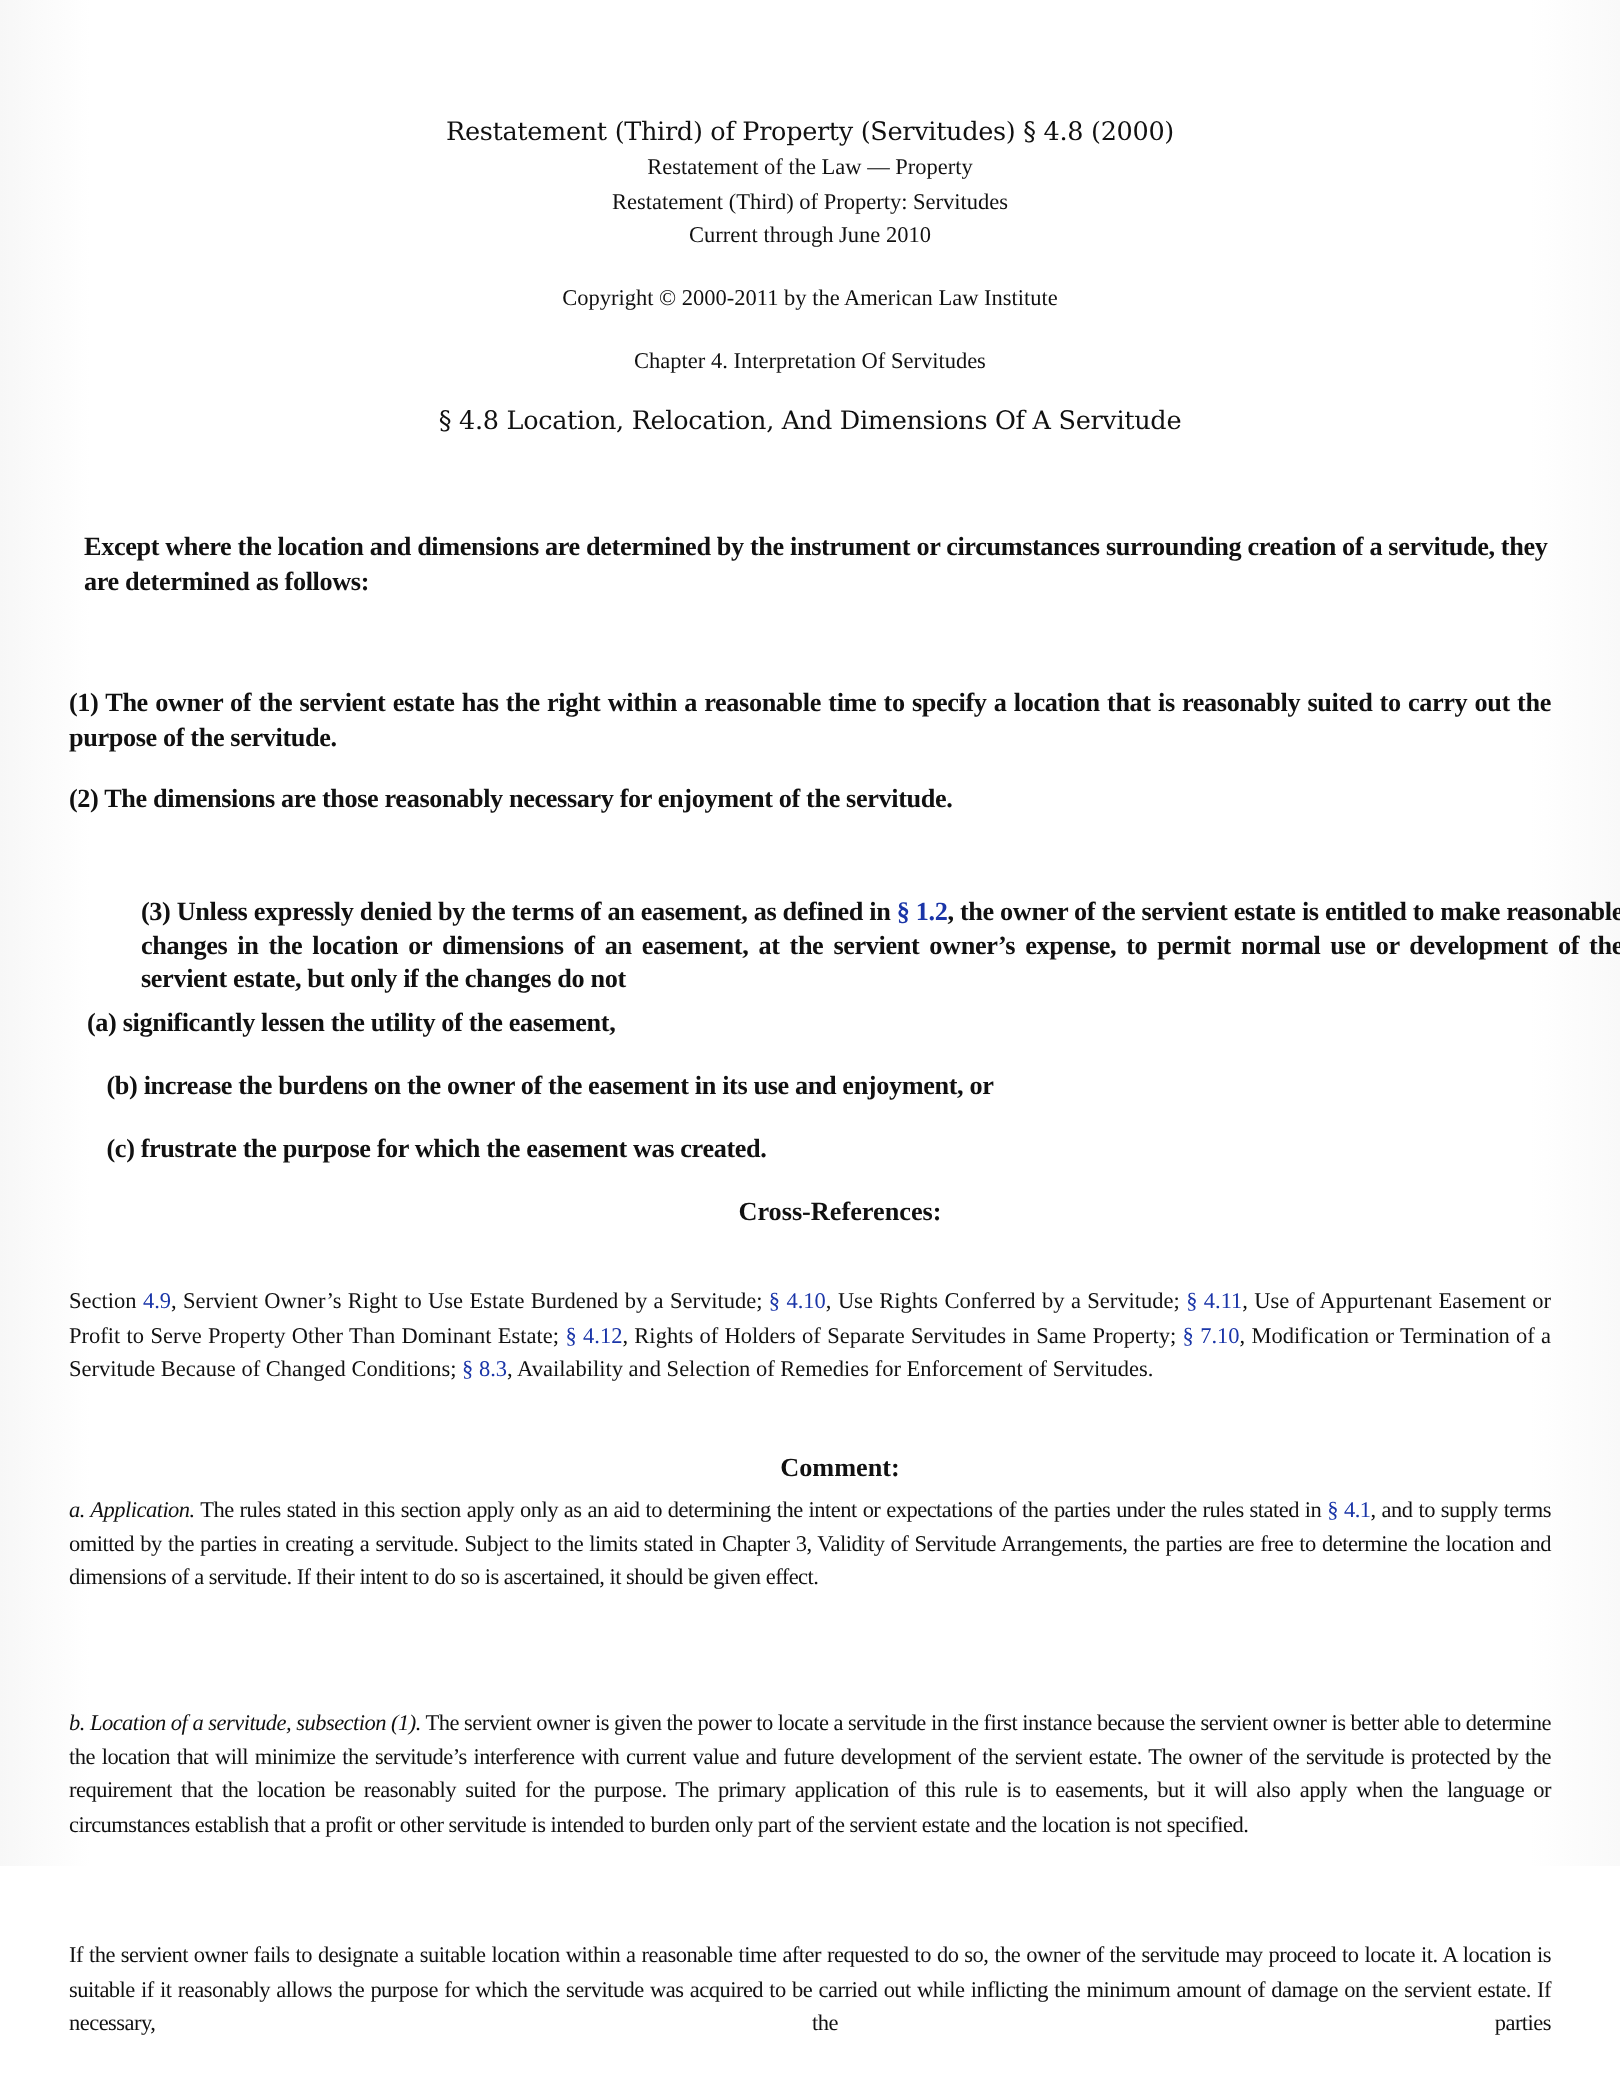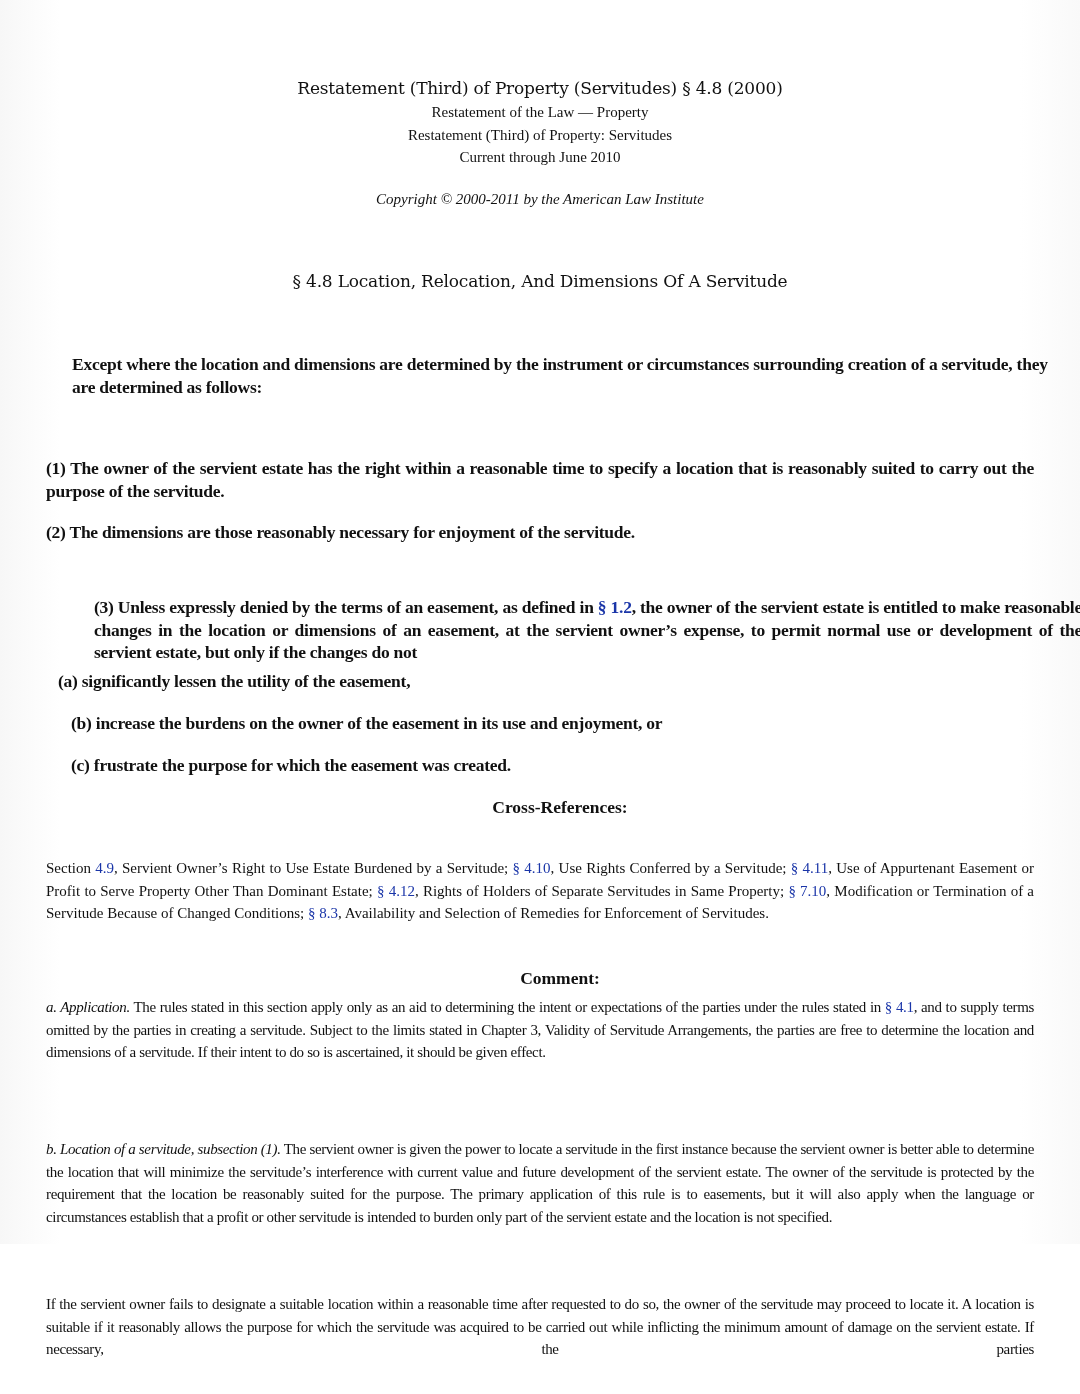--- a/index.html
+++ b/index.html
@@ -32,21 +32,21 @@
       top: 78px;
       font-family: "DejaVu Serif", serif;
       font-size: 17px;
       letter-spacing: -0.2px;
     }
     .h-line {
       font-size: 15px;
       line-height: 22.5px;
     }
     .h-sub { top: 101px; }
-    .h-copy { top: 188px; font-style: italic; }
+    .h-copy { top: 188px; }
     .h-chapter { top: 230px; }
     .h-section {
       top: 271px;
       font-family: "DejaVu Serif", serif;
       font-size: 17px;
       letter-spacing: -0.2px;
     }
     .block {
       position: absolute;
       font-size: 15px;
@@ -56,21 +56,21 @@
     .bold {
       font-weight: bold;
       font-size: 17.5px;
       letter-spacing: -0.25px;
     }
     .link {
       color: #1a35a8;
       text-decoration: none;
       cursor: pointer;
     }
-    .intro { left: 72px; width: 976px; top: 353px; text-align: left; }
+    .intro { left: 56px; width: 976px; top: 353px; text-align: left; }
     .rule1 { left: 46px; width: 988px; top: 457px; }
     .rule2 { left: 46px; width: 988px; top: 521px; }
     .rule3 { left: 46px; width: 988px; top: 596px; margin-left: 48px; }
     .sub-a { left: 58px; top: 670px; text-align: left; }
     .sub-b { left: 71px; top: 712px; text-align: left; }
     .sub-c { left: 71px; top: 754px; text-align: left; }
     .heading-center {
       position: absolute;
       left: 0;
       width: 1080px;
@@ -94,20 +94,21 @@
 
 <div class="page">
 
   <div class="header h-title">Restatement (Third) of Property (Servitudes) § 4.8 (2000)</div>
   <div class="header h-line h-sub">
     <div>Restatement of the Law — Property</div>
     <div>Restatement (Third) of Property: Servitudes</div>
     <div>Current through June 2010</div>
   </div>
   <div class="header h-line h-copy">Copyright © 2000-2011 by the American Law Institute</div>
+  <div class="header h-line h-chapter">Chapter 4. Interpretation Of Servitudes</div>
   <div class="header h-section">§ 4.8 Location, Relocation, And Dimensions Of A Servitude</div>
 
   <div class="block bold intro">Except where the location and dimensions are determined by the instrument or circumstances surrounding creation of a servitude, they are determined as follows:</div>
 
   <div class="block bold rule1">(1) The owner of the servient estate has the right within a reasonable time to specify a location that is reasonably suited to carry out the purpose of the servitude.</div>
   <div class="block bold rule2">(2) The dimensions are those reasonably necessary for enjoyment of the servitude.</div>
   <div class="block bold rule3"><span>(3) Unless expressly denied by the terms of an easement, as defined in </span><a class="link">§ 1.2</a><span>, the owner of the servient estate is entitled to make reasonable changes in the location or dimensions of an easement, at the servient owner’s expense, to permit normal use or development of the servient estate, but only if the changes do not</span></div>
 
   <div class="block bold sub-a">(a) significantly lessen the utility of the easement,</div>
   <div class="block bold sub-b">(b) increase the burdens on the owner of the easement in its use and enjoyment, or</div>

